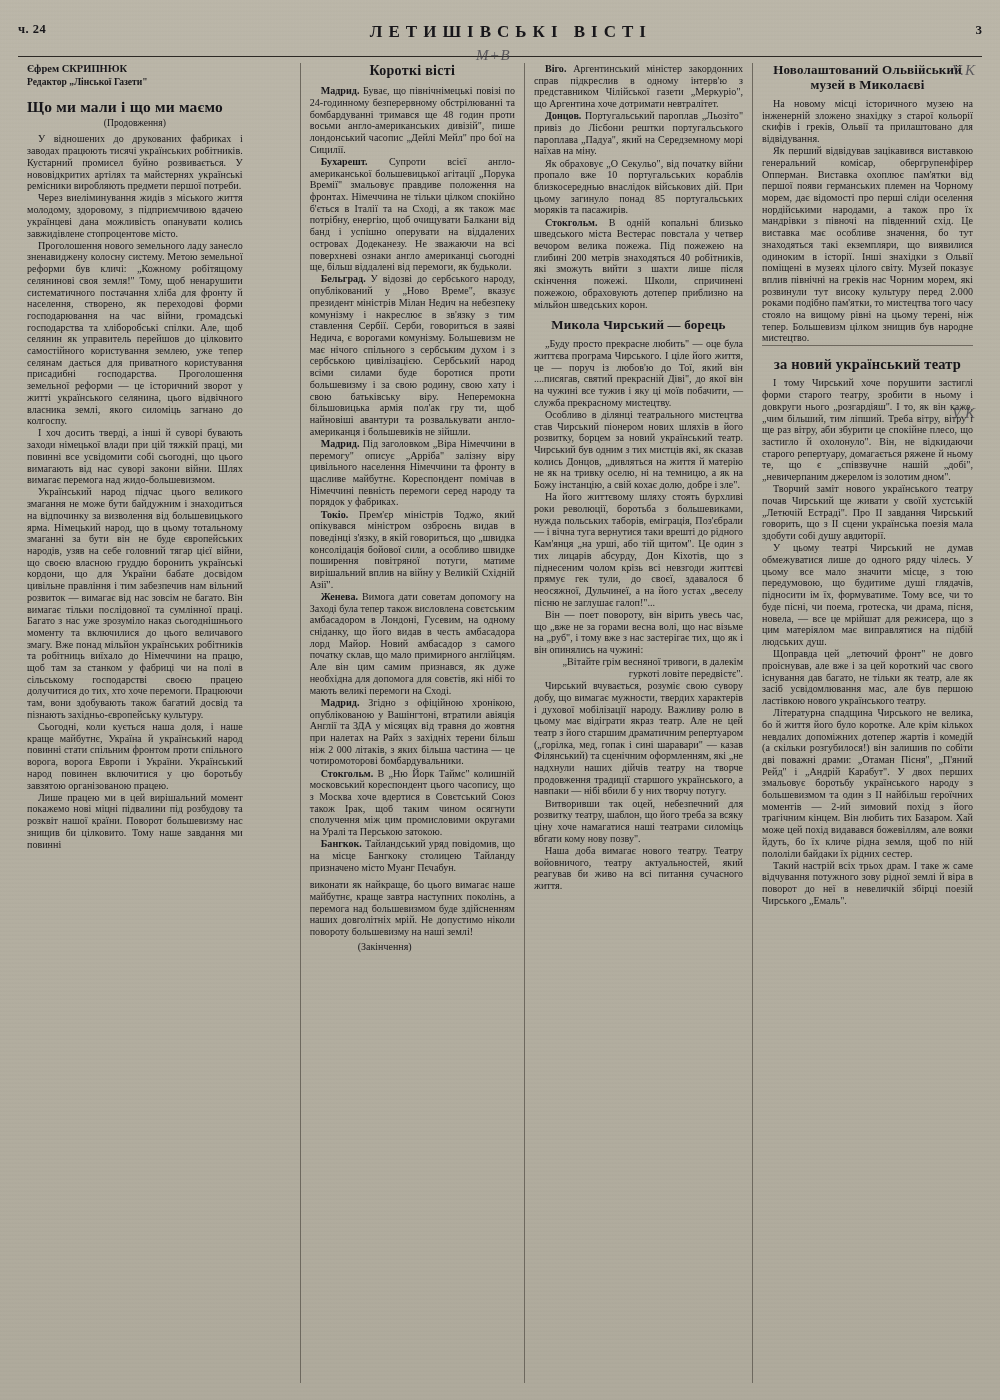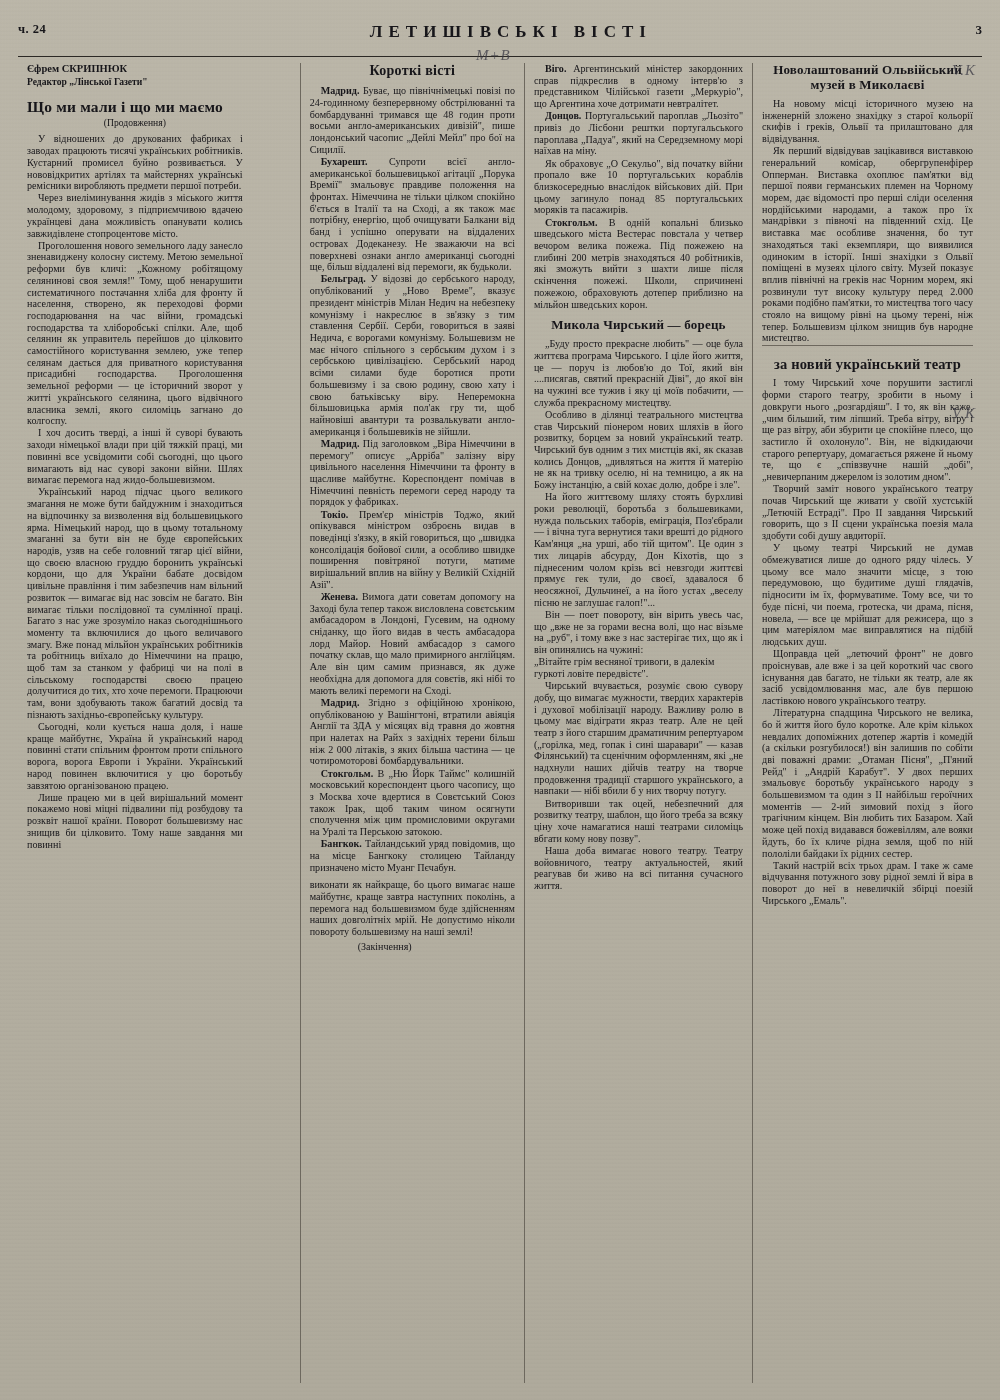--- a/index.html
+++ b/index.html
@@ -203,21 +203,21 @@
       <p><span class="lead">Віго.</span><span> Аргентинський міністер закордонних справ підкреслив в одному інтерв'ю з представником Чілійської газети „Меркуріо", що Аргентина хоче дотримати невтралітет.</span></p>
       <p><span class="lead">Донцов.</span><span> Португальський пароплав „Льозіто" привіз до Лісбони рештки португальського пароплава „Падуа", який на Середземному морі наїхав на міну.</span></p>
       <p><span>Як обраховує „О Секульо", від початку війни пропало вже 10 португальських кораблів близкосереднью внаслідок військових дій. При цьому загинуло понад 85 португальських моряків та пасажирів.</span></p>
       <p><span class="lead">Стокгольм.</span><span> В одній копальні близько шведського міста Вестерас повстала у четвер вечором велика пожежа. Під пожежею на глибині 200 метрів знаходяться 40 робітників, які зможуть вийти з шахти лише після скінчення пожежі. Школи, спричинені пожежою, обраховують дотепер приблизно на мільйон шведських корон.</span></p>
 
       <div class="sec-title-right" style="margin-top:8px">Микола Чирський — борець</div>
       <p>„Буду просто прекрасне любить" — оце була життєва програма Чирського. І ціле його життя, це — поруч із любов'ю до Тої, який він ....писягав, святий прекрасній Діві", до якої він на чужині все тужив і яку ці моїв побачити, — служба прекрасному мистецтву.</p>
       <p>Особливо в ділянці театрального мистецтва став Чирський піонером нових шляхів в його розвитку, борцем за новий український театр. Чирський був одним з тих мистців які, як сказав колись Донцов, „дивляться на життя й матерію не як на тривку оселю, ні на темницю, а як на Божу інстанцію, а свій кохає долю, добре і зле".</p>
       <p>На його життєвому шляху стоять бурхливі роки революції, боротьба з большевиками, нужда польських таборів, еміграція, Поз'єбрали — і вічна туга вернутися таки врешті до рідного Кам'янця „на урші, або тій щитом". Це один з тих лицарів абсурду, Дон Кіхотів, що з піднесеним чолом крізь всі невзгоди життєві прямує гек тули, до своєї, здавалося б неосяжної, Дульчинеї, а на його устах „веселу пісню не заглушає галоп!"...</p>
       <p>Він — поет повороту, він вірить увесь час, що „вже не за горами весна волі, що нас візьме на „руб", і тому вже з нас застерігає тих, що як і він опинялись на чужині:</p>
-      <p class="noind" style="text-align:left">„Вітайте грім весняної тривоги, в далекім гуркоті ловіте передвістє".</p>
+      <p class="noind" style="text-align:right">„Вітайте грім весняної тривоги, в далекім гуркоті ловіте передвістє".</p>
       <p>Чирський вчувається, розуміє свою сувору добу, що вимагає мужности, твердих характерів і духової мобілізації народу. Важливу ролю в цьому має відіграти якраз театр. Але не цей театр з його старшим драматичним репертуаром („горілка, мед, гопак і сині шаравари" — казав Філянський) та сценічним оформленням, які „не надхнули наших дійчів театру на творче продовження традиції старшого українського, а навпаки — нібі вбили б у них творчу потугу.</p>
       <p>Витворивши так оцей, небезпечний для розвитку театру, шаблон, що його треба за всяку ціну хоче намагатися наші театрами силоміць вбгати кому нову позву".</p>
       <p>Наша доба вимагає нового театру. Театру войовничого, театру актуальностей, який реагував би живо на всі питання сучасного життя.</p>
     </div>
 
     <div class="col c4">
       <div class="sec-title-right">Новолаштований Ольвійський музей в Миколаєві</div>
       <p>На новому місці історичного музею на інженерній зложено знахідку з старої кольорії скифів і греків, Ольвії та прилаштовано для відвідування.</p>
       <p>Як перший відвідував зацікавився виставкою генеральний комісар, обергрупенфірер Опперман. Виставка охоплює пам'ятки від першої появи германських племен на Чорному морем, дає відомості про перші сліди оселення нордійськими народами, а також про їх мандрівки з півночі на південний схід. Це виставка має особливе значення, бо тут знаходяться такі екземпляри, що виявилися одиноким в історії. Інші знахідки з Ольвії поміщені в музеях цілого світу. Музей показує вплив північні на греків нас Чорним морем, які розвинули тут високу культуру перед 2.000 роками подібно пам'ятки, то мистецтва того часу стояло на вищому рівні на цьому терені, ніж тепер. Большевизм цілком знищив був народне мистецтво.</p>
 

